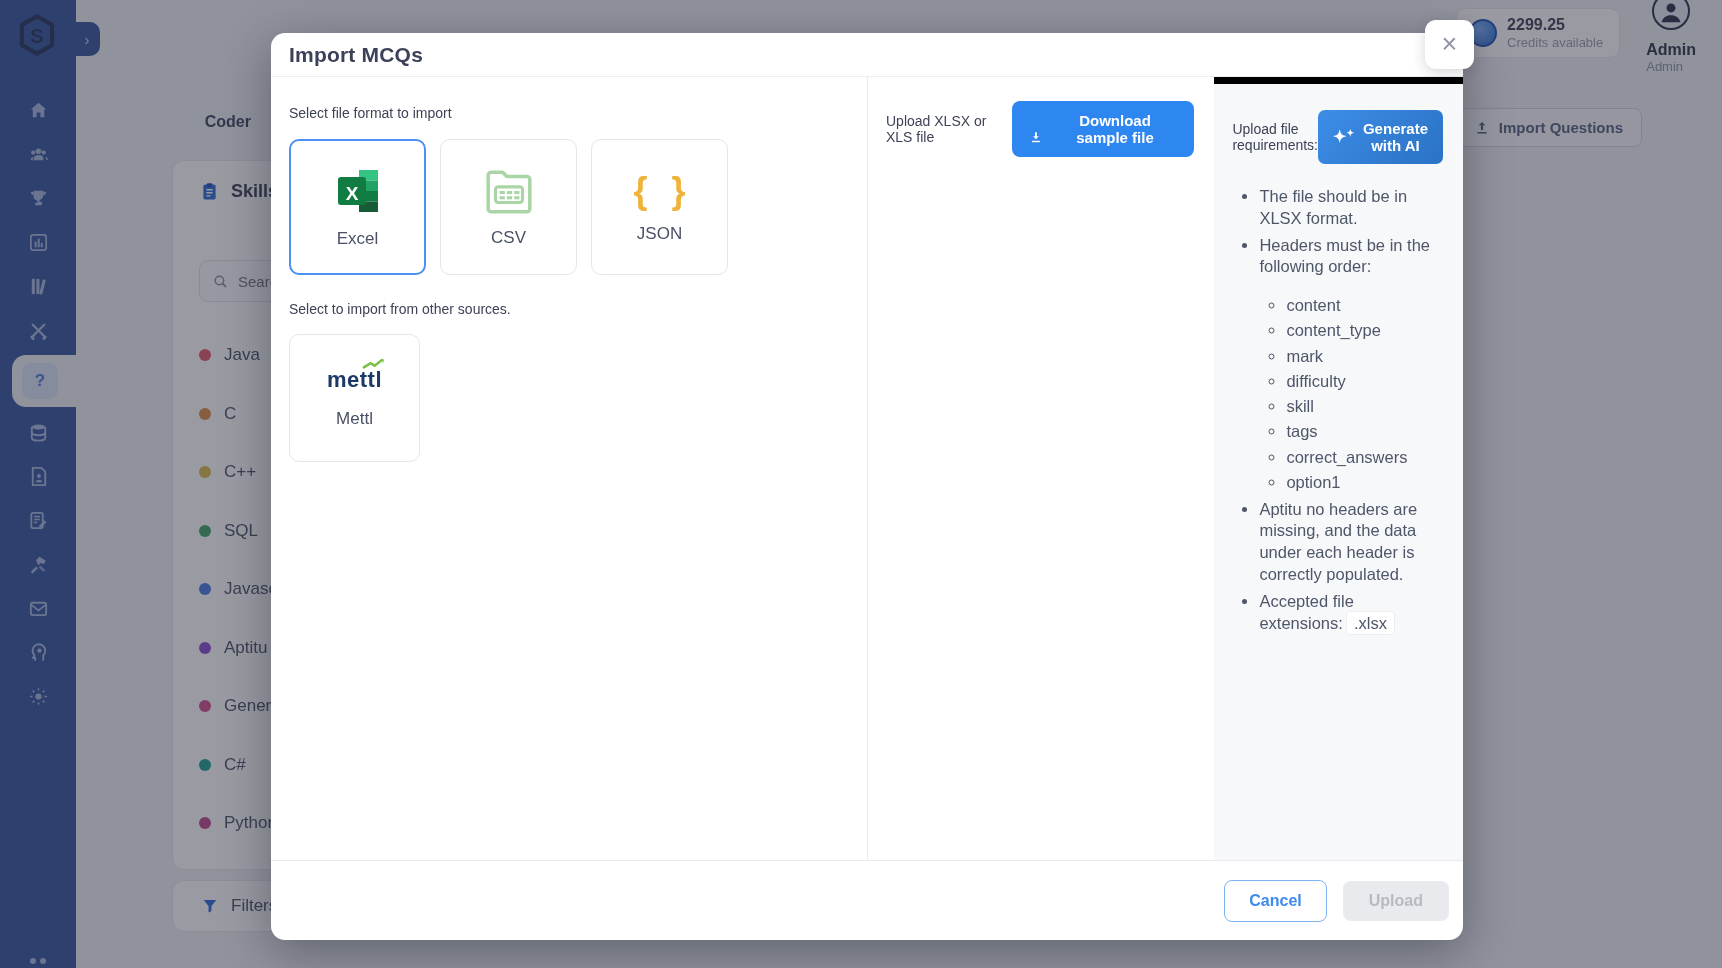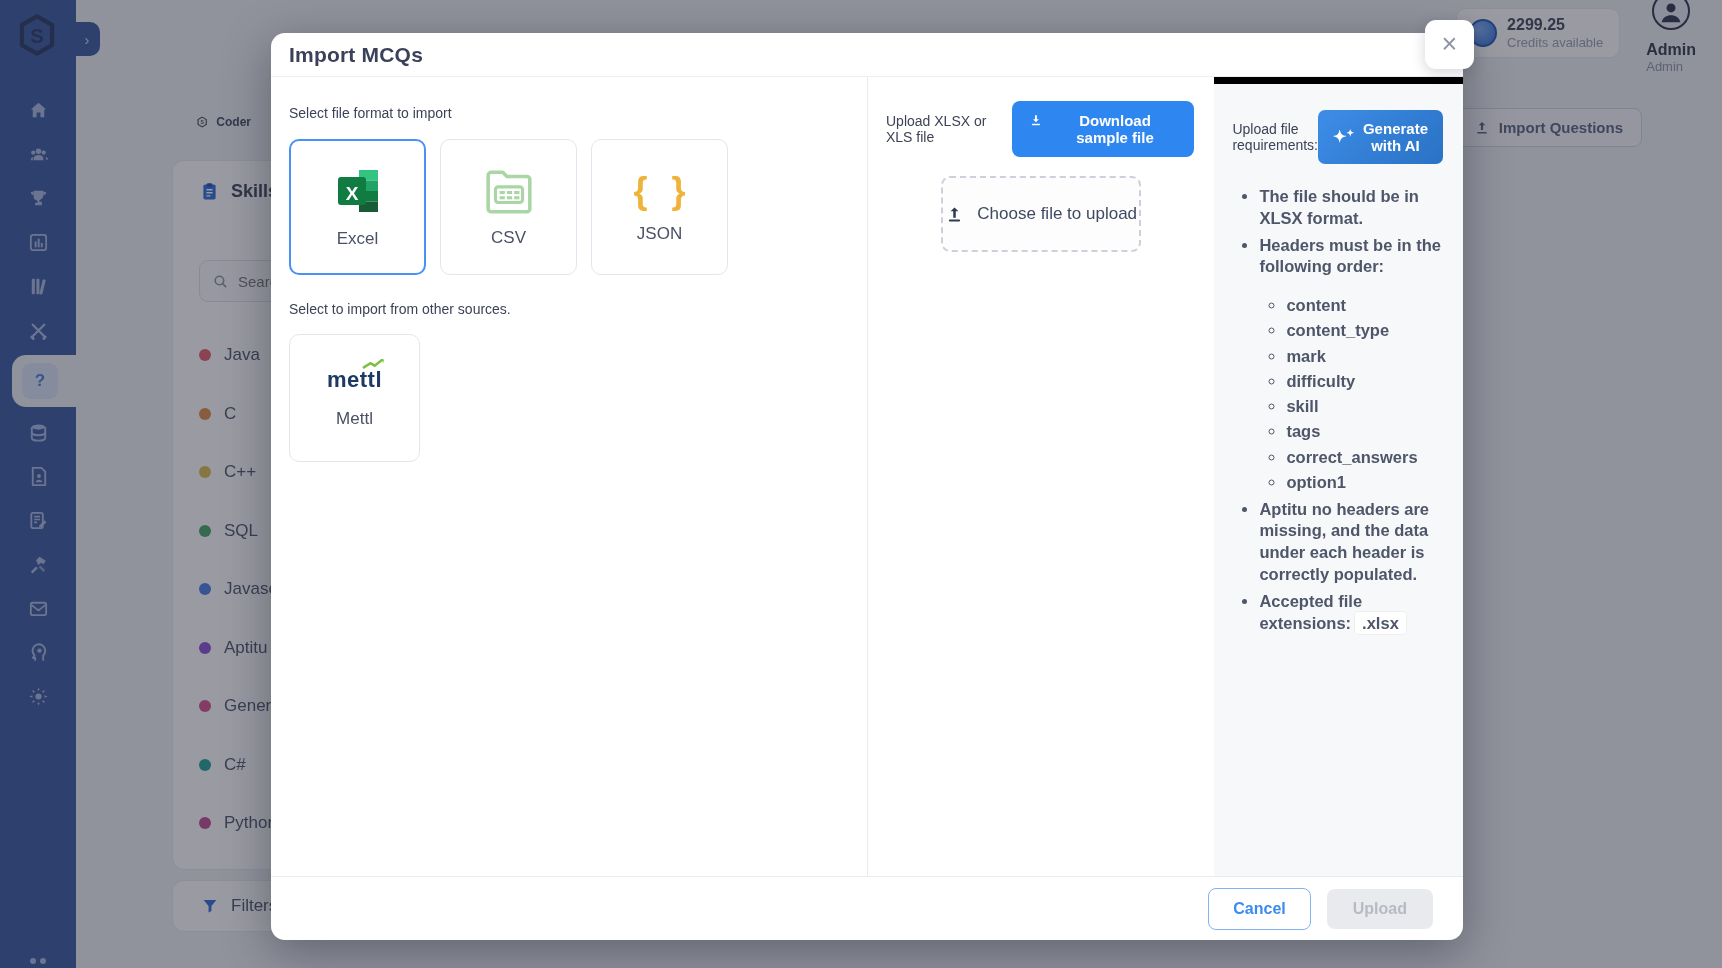--- a/index.html
+++ b/index.html
@@ -26,21 +26,21 @@
   .coin { width:28px; height:28px; border-radius:50%; background:radial-gradient(circle at 35% 35%, #7fb1f7, #2f6fd8); border:2px solid #2458b8; }
   .credits-num { font-size:16px; font-weight:bold; color:#3d4356; line-height:1.15; }
   .credits-sub { font-size:13px; color:#9aa0ae; }
   .userbox { display:flex; align-items:center; gap:10px;flex-direction:column; }
   .avatar { width:38px; height:38px; border-radius:50%; background:#e9ebf3; border:2px solid #2c3248; display:flex; align-items:center; justify-content:center; overflow:hidden; }
   .user-name { font-size:16px; font-weight:bold; color:#2f3547; line-height:1.2; }
   .user-role { font-size:13px; color:#8e94a3; }
 
   .content-head { position:absolute; left:76px; right:0; top:96px; height:52px; display:flex; align-items:center; }
   .page-title-wrap { display:flex; align-items:center; gap:8px; margin-left:120px; max-width:55px; overflow:hidden; white-space:nowrap; }
-  .page-title { font-size:12px; font-weight:bold; color:#3f4760; }
+  .page-title { font-size:16px; font-weight:bold; color:#3f4760; }
   .import-q-btn { position:absolute; right:80px; top:12px; display:flex; align-items:center; gap:9px; border:1px solid #d0d5e0; background:#f7f8fb; color:#56627f; font-weight:bold; font-size:15px; border-radius:8px; padding:10px 18px; }
 
   .skills-card { position:absolute; left:172px; top:160px; width:260px; height:710px; background:#ffffff; border:1px solid #e7e9f0; border-radius:12px; padding:20px 0 0 26px; }
   .skills-title-row { display:flex; align-items:center; gap:11px; }
   .skills-title { font-size:18px; font-weight:bold; color:#3d4356; }
   .search-box { margin-top:58px; width:210px; height:42px; border:1px solid #dfe2ea; border-radius:9px; background:#fbfcfe; display:flex; align-items:center; gap:9px; padding:0 12px; color:#a8aeb9; }
   .search-box input { border:none; outline:none; background:transparent; font-size:15px; color:#6a7183; width:140px; font-family:"Liberation Sans",sans-serif; }
   .skill-list { margin-top:24px; list-style:none; }
   .skill-item { display:flex; align-items:center; gap:13px; height:58.5px; font-size:17px; color:#4b5568; }
   .skill-dot { width:12px; height:12px; border-radius:50%; flex:0 0 auto; }
@@ -63,33 +63,33 @@
   .format-card.selected { border:2px solid #4a90f5; }
   .format-label { font-size:17px; color:#4a5166; }
   .json-glyph { font-size:36px; font-weight:bold; color:#f0b33a; letter-spacing:7px; padding-left:7px; }
   .other-heading { margin-top:26px; }
   .mettl-card { width:131px; height:128px; border:1px solid #e3e6ec; border-radius:10px; margin-top:17px; display:flex; flex-direction:column; align-items:center; justify-content:center; gap:16px; cursor:pointer; }
   .mettl-logo { position:relative; font-size:22px; font-weight:bold; color:#1d3a66; letter-spacing:.5px; }
   .mettl-logo svg { position:absolute; top:-8px; right:-2px; }
 
   .upload-top { padding:24px 20px 0 18px; }
   .upload-head-row { display:flex; align-items:center; justify-content:space-between; }
-  .btn-primary { display:flex; align-items:flex-start; gap:10px; background:#2e86f0; color:#ffffff; font-size:15px; font-weight:bold; border:none; border-radius:8px; padding:11px 17px; cursor:pointer; }
+  .btn-primary { display:flex; align-items:flex-end; gap:10px; background:#2e86f0; color:#ffffff; font-size:15px; font-weight:bold; border:none; border-radius:8px; padding:11px 17px; cursor:pointer; }
   .dropzone { margin:19px 53px 24px 55px; height:76px; border:2px dashed #ccd0da; border-radius:9px; display:flex; align-items:center; justify-content:center; gap:13px; color:#3f4a61; font-size:17px; cursor:pointer; background:#fdfdfe; }
   .req-section { flex:1; background:#f7f8fa; border-top:7px solid #000000; padding:26px 20px 0 18px; }
   .req-head-row { display:flex; align-items:center; justify-content:space-between; }
   .btn-ai { display:flex; align-items:center; gap:9px; background:linear-gradient(135deg,#3d8de8,#2a72c4); color:#fff; font-size:15px; font-weight:bold; border:none; border-radius:7px; padding:10px 15px; cursor:pointer; }
   .sparkle { font-size:16px; line-height:1; }
   .req-list { margin:22px 0 0 27px; font-size:16.5px; color:#4e5669; line-height:1.32; }
-  .req-list > li { margin-bottom:5px;font-weight:bold; }
+  .req-list > li { margin-bottom:5px; }
   .req-sub { list-style:circle; margin:17px 0 2px 27px; }
   .req-sub li { margin-bottom:3.5px; }
   .ext-chip { background:#ffffff; border-radius:4px; padding:2px 7px; margin-left:4px; color:#4e5669; box-shadow:0 0 0 1px #eceef2; }
 
-  .modal-footer { height:64px; border-top:1px solid #e9ebef; flex:0 0 auto; display:flex; align-items:center; justify-content:flex-end; gap:16px; padding-right:30px; border-radius:0 0 14px 14px; }
+  .modal-footer { height:80px; border-top:1px solid #e9ebef; flex:0 0 auto; display:flex; align-items:center; justify-content:flex-end; gap:16px; padding-right:14px; border-radius:0 0 14px 14px; }
   .btn-cancel { border:1px solid #7fb3f2; color:#3d8af0; background:#ffffff; font-size:16px; font-weight:bold; border-radius:8px; padding:11px 24px; cursor:pointer; font-family:"Liberation Sans",sans-serif; }
   .btn-upload { border:none; background:#e9eaee; color:#b6bac2; font-size:16px; font-weight:bold; border-radius:8px; padding:11px 26px; font-family:"Liberation Sans",sans-serif; }
 
   svg { display:block; }
 </style>
 </head>
 <body>
 
 <div class="app">
 
@@ -371,27 +371,20 @@
       <div class="upload-top">
         <div class="upload-head-row">
           <span class="sec-heading">Upload XLSX or XLS file</span>
           <button class="btn-primary">
             <svg viewBox="0 0 24 24" width="17" height="17" fill="#ffffff">
                 <path d="M12 15l-5-5h3.4V3h3.2v7H17z"></path>
                 <rect x="5" y="17.5" width="14" height="2.6" rx="1"></rect>
               </svg>
             <span>Download sample file</span>
           </button>
-        </div>
-        <div class="dropzone">
-          <svg viewBox="0 0 24 24" width="19" height="19" fill="#2f3a52">
-              <path d="M12 3l5 5h-3.4v8h-3.2V8H7z"></path>
-              <rect x="5" y="18.2" width="14" height="2.6" rx="1"></rect>
-            </svg>
-          <span>Choose file to upload</span>
         </div>
       </div>
 
       <div class="req-section">
         <div class="req-head-row">
           <span class="sec-heading">Upload file requirements:</span>
           <button class="btn-ai">
             <span class="sparkle"><span>✦</span><sup style="font-size:9px;">✦</sup></span>
             <span>Generate with AI</span>
           </button>

